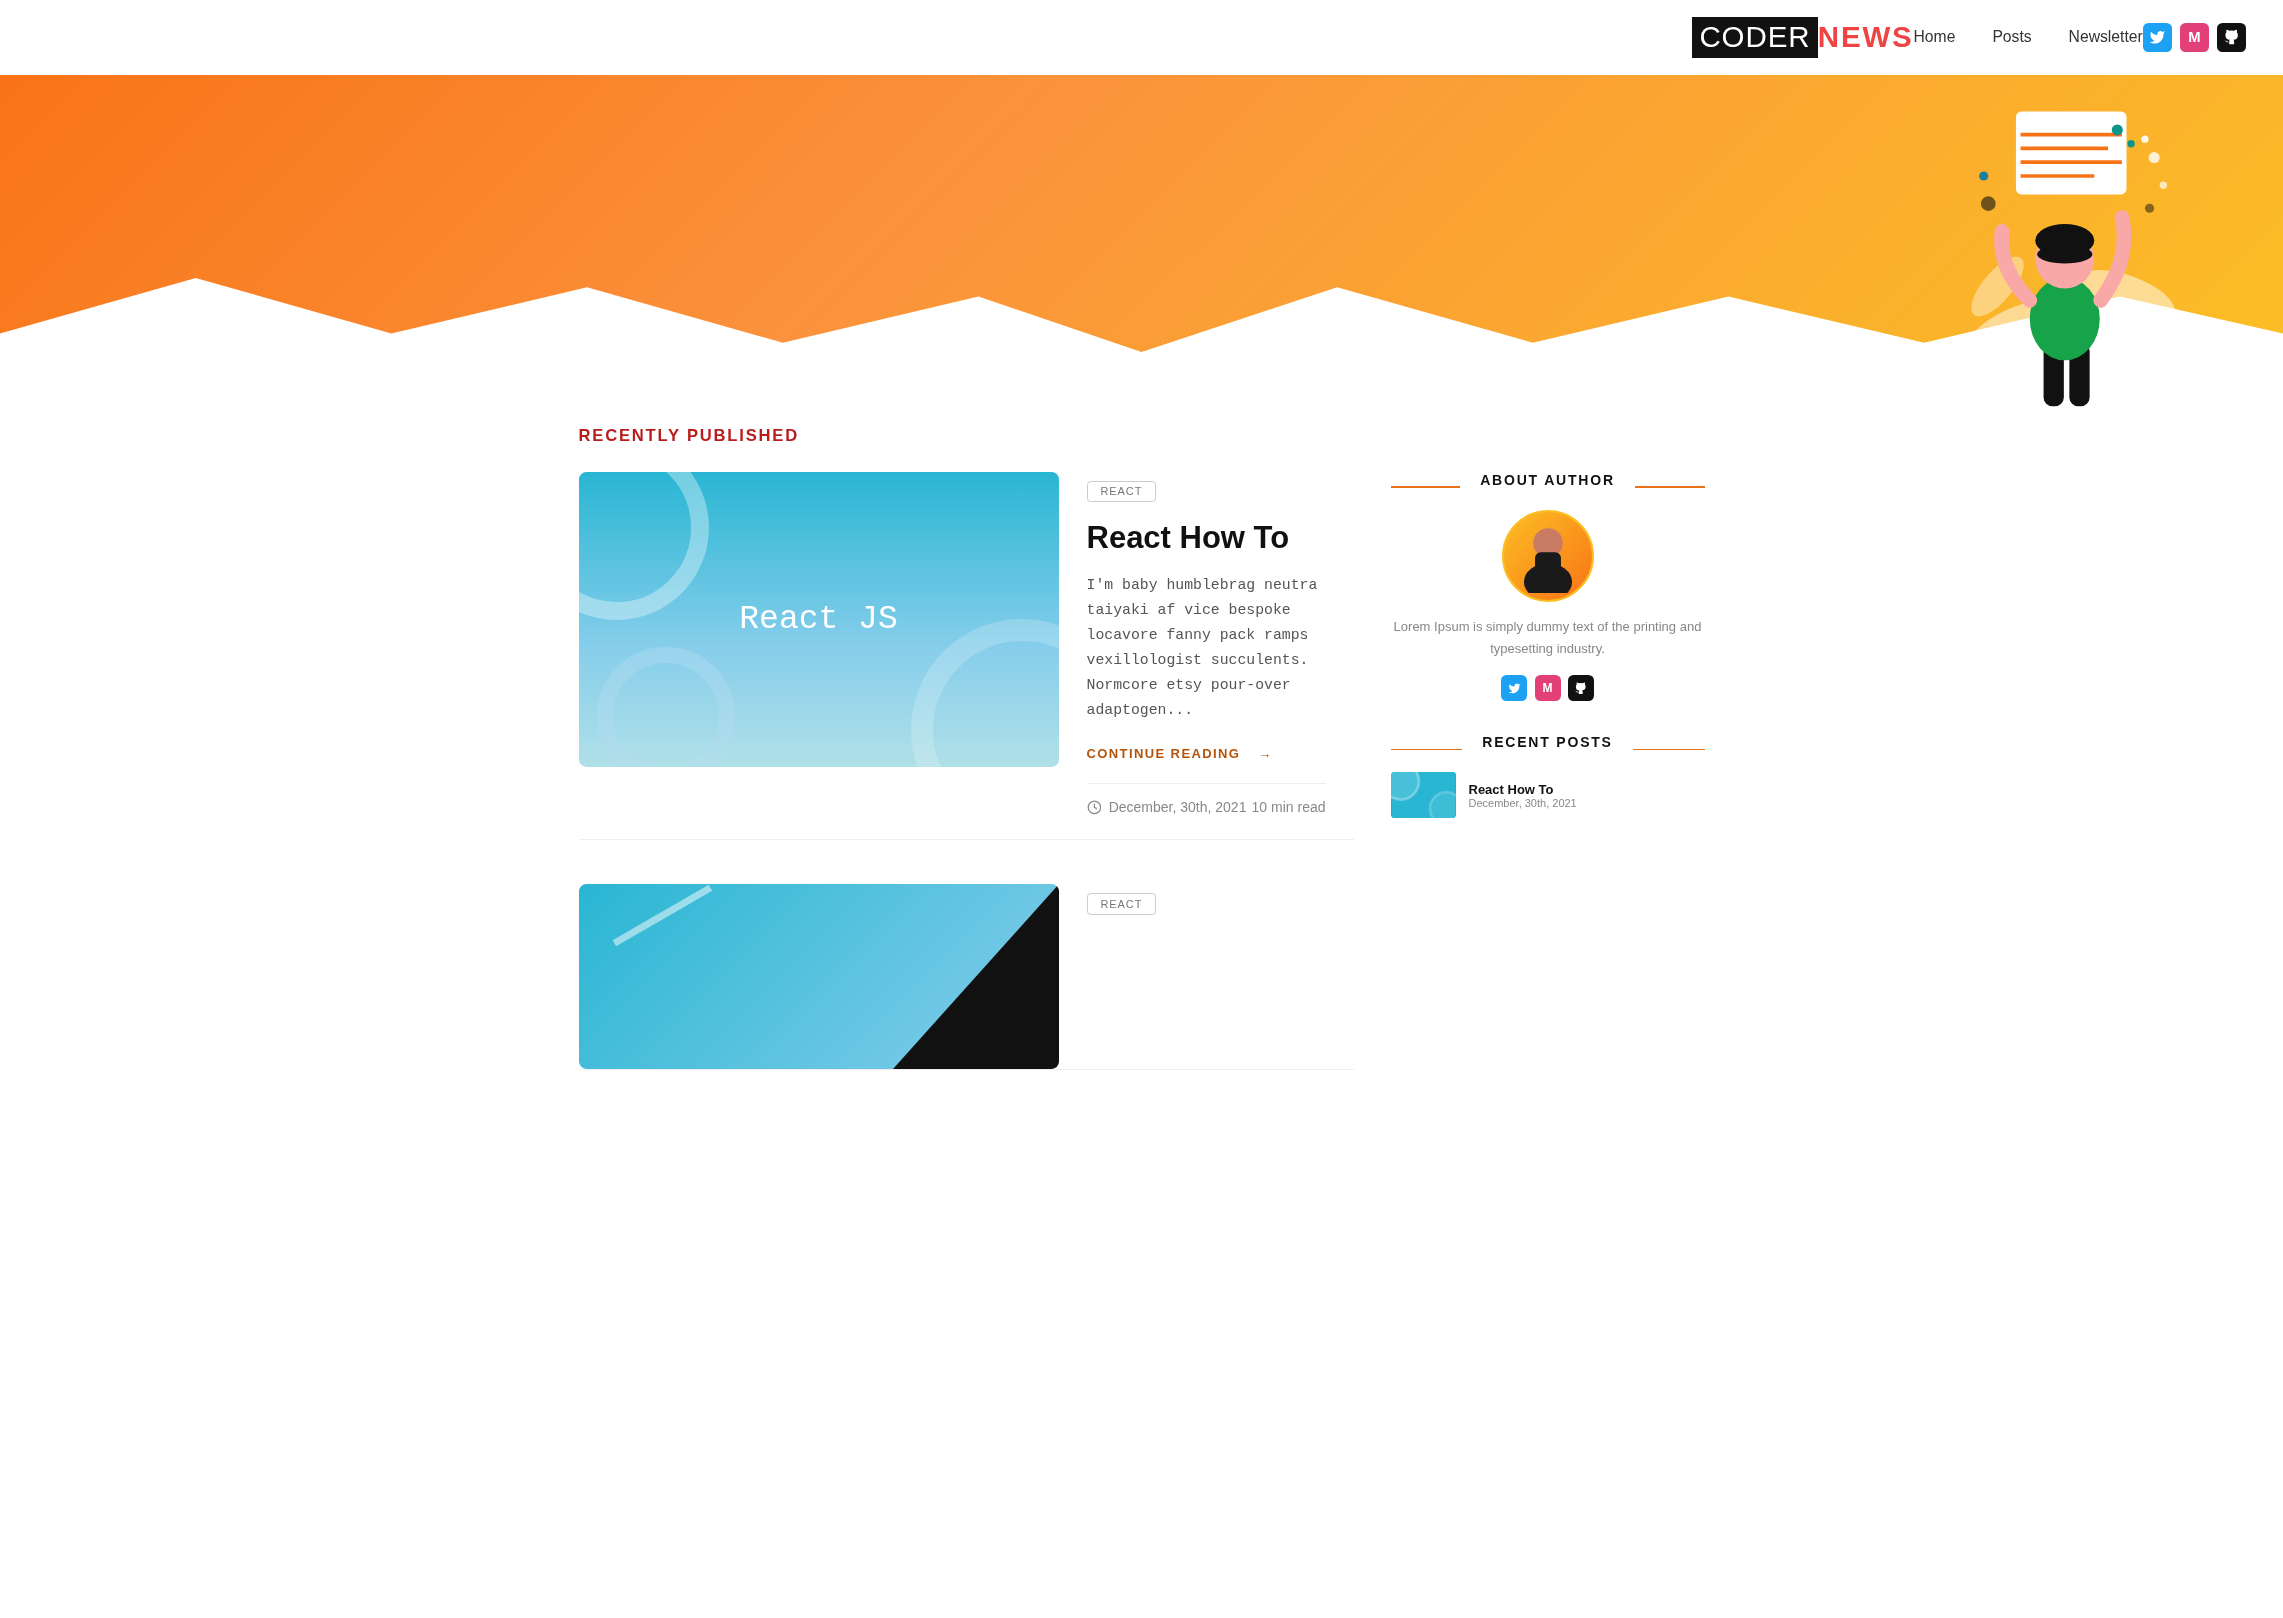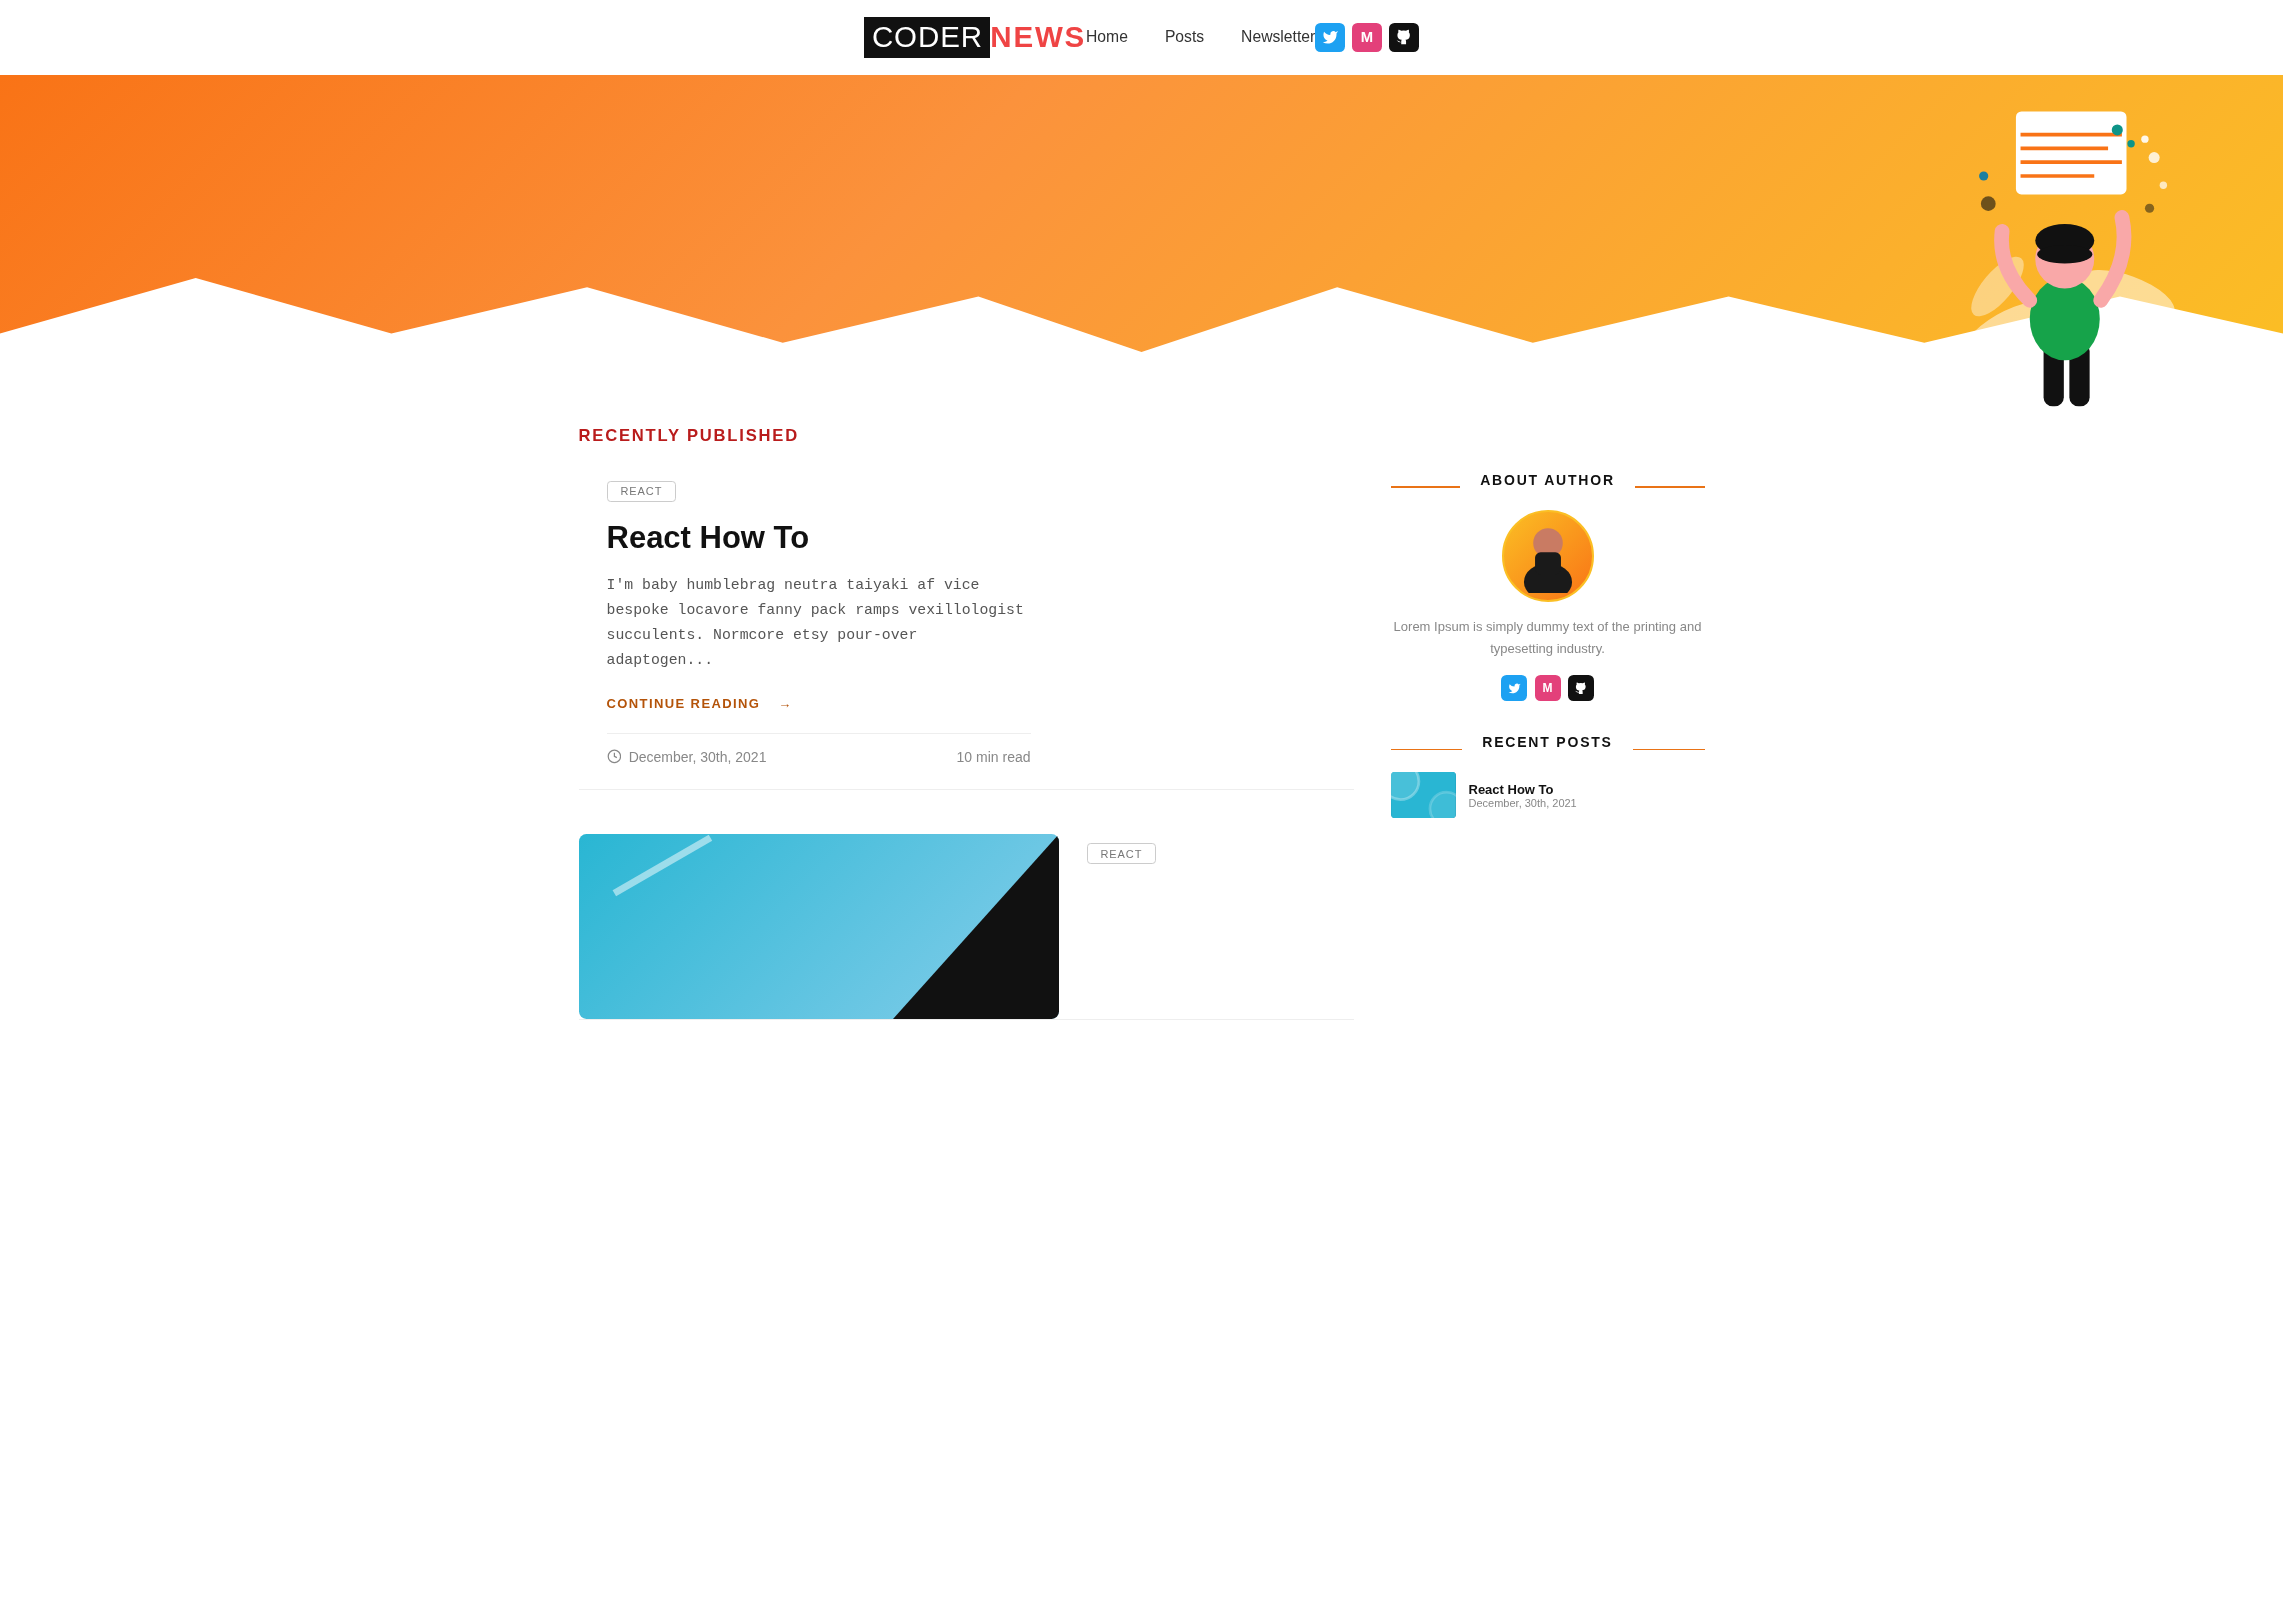--- a/index.html
+++ b/index.html
@@ -2,21 +2,21 @@
 <html style="font-size:14.8px"><head>
   <meta charset="utf-8">
   <style>
     * { margin: 0; padding: 0; box-sizing: border-box; }
     body { font-family: Georgia, 'Times New Roman', serif; background: #fff; color: #333; }
 
     
     .header {
       display: flex;
       align-items: center;
-      justify-content: center;
+      justify-content: flex-end;
       padding: 16.6px 37px;
       background: #fff;
       position: relative;
       z-index: 10;
     }
     .logo {
       display: flex;
       align-items: baseline;
       gap: 0;
     }
@@ -365,20 +365,27 @@
 
 <div class="main-container">
   <h2 class="section-label">RECENTLY PUBLISHED</h2>
 
   <div class="content-grid">
 
     <div class="posts-column">
 
       <div class="post-card">
 
+        <div class="post-image react-js">
+
+          <div class="circle-deco" style="width:185px;height:185px;top:-37px;left:-55px;border-color:rgba(255,255,255,0.35);border-width:18.5px;"></div>
+          <div class="circle-deco" style="width:222px;height:222px;bottom:-74px;right:-74px;border-color:rgba(255,255,255,0.2);border-width:22px;"></div>
+          <div class="circle-deco" style="width:138px;height:138px;bottom:-18.5px;left:18.5px;border-color:rgba(180,220,240,0.4);border-width:16.6px;"></div>
+          <span class="post-image-title">React  JS</span>
+        </div>
 
         <div class="post-content">
           <div class="post-tag">REACT</div>
           <h2 class="post-title">React How To</h2>
           <p class="post-excerpt">I'm baby humblebrag neutra taiyaki af vice bespoke locavore fanny pack ramps vexillologist succulents. Normcore etsy pour-over adaptogen...</p>
           <a class="continue-reading">
             <span>CONTINUE READING</span>
             <span>→</span>
           </a>
           <div class="post-meta">

